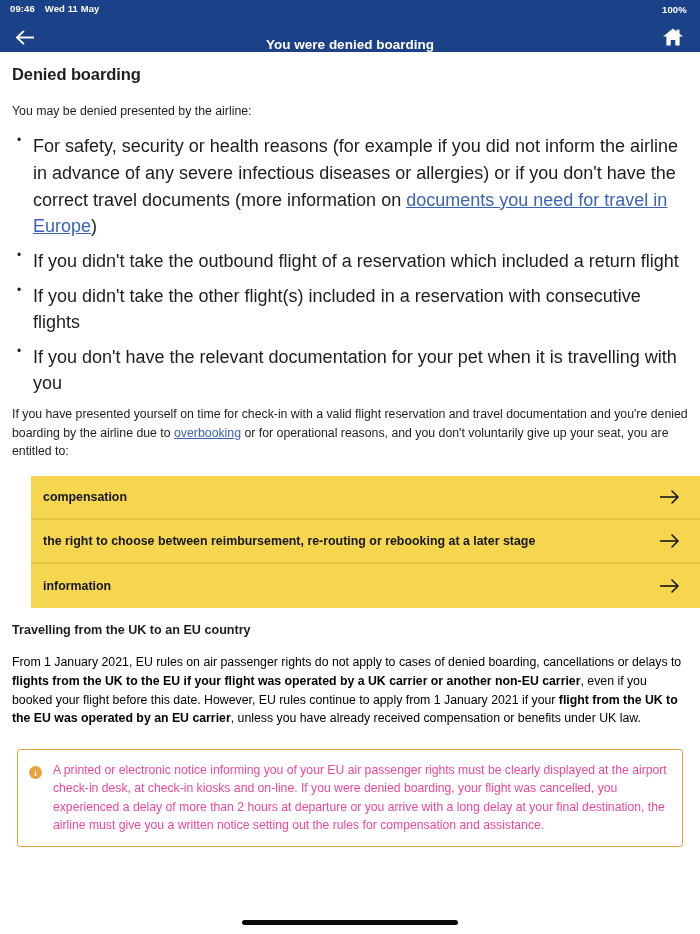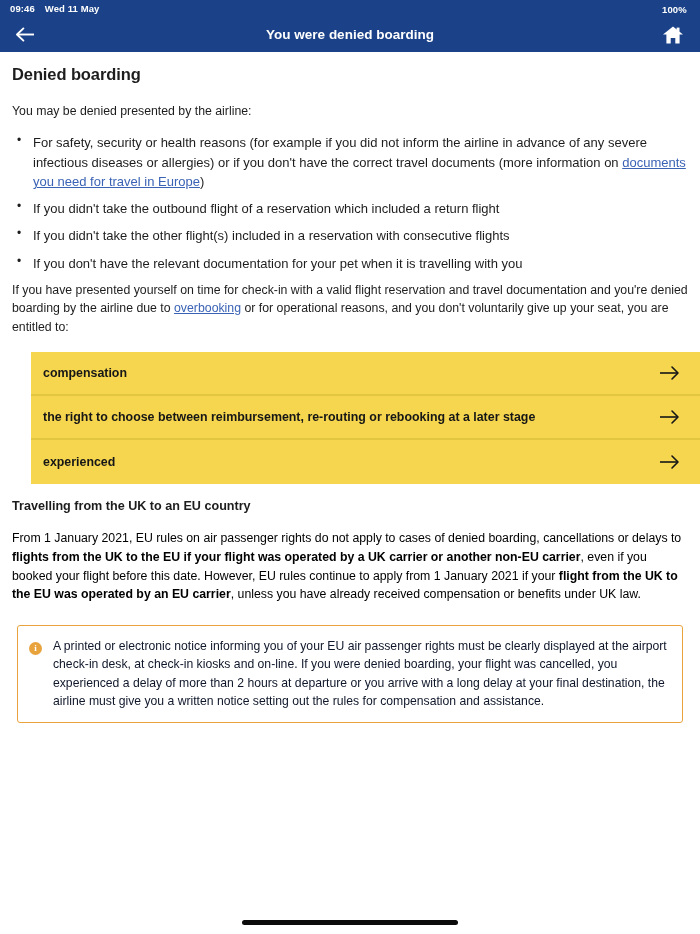--- a/index.html
+++ b/index.html
@@ -88,21 +88,21 @@
   .bolt {
     width: 7px; height: 9px;
     display: block;
   }
 
   
   .navbar {
     height: 35px;
     background: #1b4288;
     display: flex;
-    align-items: center;
+    align-items: flex-end;
     padding: 0 12px 0 10px;
     position: relative;
   }
   .nav-back {
     width: 30px;
     height: 30px;
     display: flex;
     align-items: center;
     justify-content: center;
     cursor: pointer;
@@ -143,21 +143,21 @@
     line-height: 1.5;
     margin: 18px 0 0 0;
     color: #1d1d1d;
   }
   ul.bullets {
     margin: 13px 0 0 0;
     padding: 0;
     list-style: none;
   }
   ul.bullets li {
-    font-size: 13px;
+    font-size: 18px;
     line-height: 1.48;
     position: relative;
     padding-left: 21px;
     margin-bottom: 8px;
   }
   ul.bullets li::before {
     content: "\2022";
     position: absolute;
     left: 5px;
     top: -1px;
@@ -236,21 +236,21 @@
     font-weight: bold;
     display: flex;
     align-items: center;
     justify-content: center;
     margin-top: 5px;
     font-family: "Liberation Serif", serif;
   }
   .notice-text {
     font-size: 12.2px;
     line-height: 1.5;
-    color: #0f172a;
+    color: #ec4899;
   }
 
   
   .home-indicator {
     position: absolute;
     bottom: 9px;
     left: 50%;
     transform: translateX(-50%);
     width: 216px;
     height: 5px;
@@ -331,21 +331,21 @@
   <div class="yellow-row">
     <span class="yellow-label">the right to choose between  reimbursement, re-routing or rebooking at a later stage</span>
     <span class="yellow-arrow">
       <svg width="21" height="16" viewBox="0 0 21 16">
         <path d="M1 8 H19" stroke="#161616" stroke-width="1.6" fill="none"></path>
         <path d="M13 2 L19 8 L13 14" stroke="#161616" stroke-width="1.6" fill="none" stroke-linecap="round" stroke-linejoin="round"></path>
       </svg>
     </span>
   </div>
   <div class="yellow-row">
-    <span class="yellow-label">experienced</span>
+    <span class="yellow-label">information</span>
     <span class="yellow-arrow">
       <svg width="21" height="16" viewBox="0 0 21 16">
         <path d="M1 8 H19" stroke="#161616" stroke-width="1.6" fill="none"></path>
         <path d="M13 2 L19 8 L13 14" stroke="#161616" stroke-width="1.6" fill="none" stroke-linecap="round" stroke-linejoin="round"></path>
       </svg>
     </span>
   </div>
 </div>
 
 <div class="uk-section">

